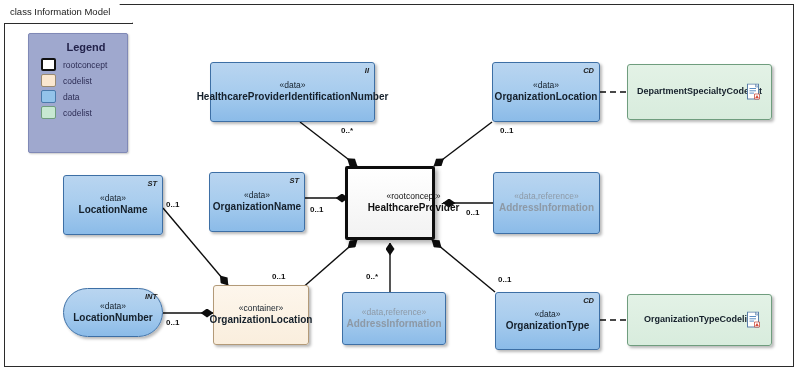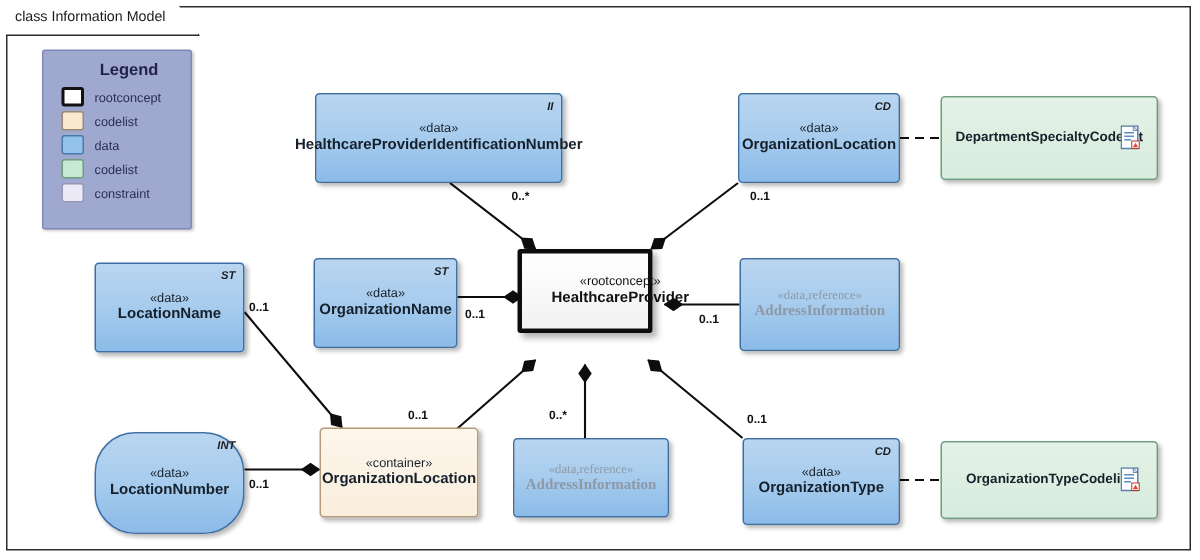--- a/index.html
+++ b/index.html
@@ -19,21 +19,21 @@
   .node{position:absolute;box-sizing:border-box;border-radius:3px;
     box-shadow:2px 2px 3px rgba(0,0,0,.28);
     display:flex;flex-direction:column;align-items:center;justify-content:center;
     text-align:center;line-height:1.25;}
   .node .stereo{font-size:8.5px;}
   .node .nm{font-size:10px;font-weight:bold;}
   .corner{position:absolute;right:5px;top:3px;font-size:7.5px;font-style:italic;font-weight:bold;color:#1b1b1b;}
 
   .data{background:linear-gradient(180deg,#b9d5f0 0%,#a9cdee 45%,#8bbbe8 100%);border:1px solid #3d6fa5;color:#15202b;}
   .ghost{color:#8a96a3;}
-  .ghost .stereo,.ghost .nm{color:#8d99a6;font-family:Liberation Serif, serif;}
+  .ghost .stereo,.ghost .nm{color:#8d99a6;}
   .container{background:linear-gradient(180deg,#fdf6ec 0%,#faeedd 100%);border:1px solid #b39a78;color:#15202b;}
   .root{background:linear-gradient(180deg,#ffffff 0%,#f2f2f2 100%);border:3px solid #0d0d0d;border-radius:2px;color:#111;
     box-shadow:3px 3px 4px rgba(0,0,0,.3);}
   .codelist{background:linear-gradient(180deg,#e3f2e6 0%,#d8ecdd 100%);border:1px solid #6f9d7e;color:#15202b;
     flex-direction:row;justify-content:center;}
   .codelist .nm{font-size:9px;font-weight:bold;}
 
   
   .doc-icon{position:absolute;right:10px;top:50%;transform:translateY(-50%);width:14px;height:17px;}
 
@@ -101,24 +101,20 @@
       <span class="legend-label">codelist</span>
     </div>
     <div class="legend-row">
       <span class="sw sw-data"></span>
       <span class="legend-label">data</span>
     </div>
     <div class="legend-row">
       <span class="sw sw-codelist"></span>
       <span class="legend-label">codelist</span>
     </div>
-    <div class="legend-row">
-      <span class="sw sw-constraint"></span>
-      <span class="legend-label">constraint</span>
-    </div>
   </div>
 
   <div class="node data" style="left:210px;top:62px;width:165px;height:60px;">
     <span class="corner">II</span>
     <span class="stereo">«data»</span>
     <span class="nm">HealthcareProviderIdentificationNumber</span>
   </div>
 
   <div class="node data" style="left:492px;top:62px;width:108px;height:60px;">
     <span class="corner">CD</span>
@@ -144,37 +140,37 @@
     <span class="stereo">«data»</span>
     <span class="nm">LocationName</span>
   </div>
 
   <div class="node data" style="left:209px;top:172px;width:96px;height:60px;">
     <span class="corner">ST</span>
     <span class="stereo">«data»</span>
     <span class="nm">OrganizationName</span>
   </div>
 
-  <div class="node root" style="left:345px;top:166px;width:90px;height:56px;padding-left:47px;">
+  <div class="node root" style="left:345px;top:166px;width:90px;height:74px;padding-left:47px;">
     <span class="stereo">«rootconcept»</span>
     <span class="nm">HealthcareProvider</span>
   </div>
 
   <div class="node data ghost" style="left:493px;top:172px;width:107px;height:62px;">
     <span class="stereo">«data,reference»</span>
     <span class="nm">AddressInformation</span>
   </div>
 
-  <div class="node data" style="left:63px;top:288px;width:100px;height:68px;border-radius:27px;">
+  <div class="node data" style="left:63px;top:288px;width:100px;height:49px;border-radius:27px;">
     <span class="corner">INT</span>
     <span class="stereo">«data»</span>
     <span class="nm">LocationNumber</span>
   </div>
 
-  <div class="node container" style="left:213px;top:285px;width:106px;height:60px;">
+  <div class="node container" style="left:213px;top:285px;width:96px;height:60px;">
     <span class="stereo">«container»</span>
     <span class="nm">OrganizationLocation</span>
   </div>
 
   <div class="node data ghost" style="left:342px;top:292px;width:104px;height:53px;">
     <span class="stereo">«data,reference»</span>
     <span class="nm">AddressInformation</span>
   </div>
 
   <div class="node data" style="left:495px;top:292px;width:105px;height:58px;">

